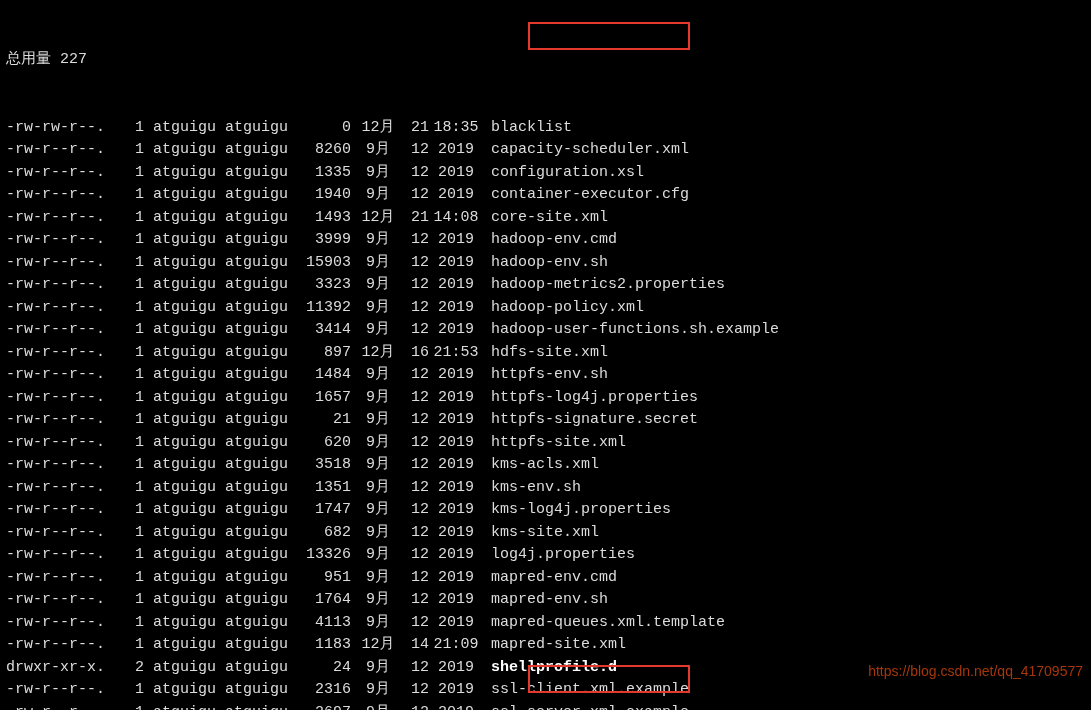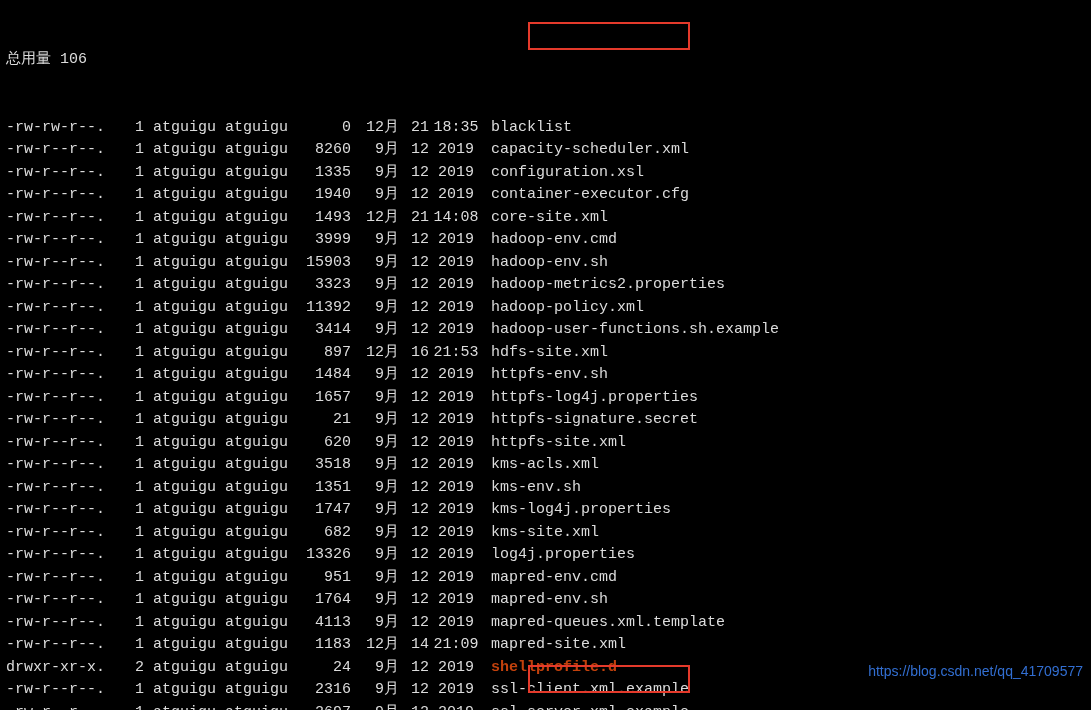--- a/index.html
+++ b/index.html
@@ -20,25 +20,25 @@
     white-space: pre;
   }
   .line {
     display: block;
   }
   .perm   { display: inline-block; width: 120px; }
   .links  { display: inline-block; width: 18px;  text-align: right; }
   .owner  { display: inline-block; width: 72px;  }
   .group  { display: inline-block; width: 72px;  }
   .size   { display: inline-block; width: 54px;  text-align: right; }
-  .month  { display: inline-block; width: 42px;  text-align: right; padding-left: 6px;}
+  .month  { display: inline-block; width: 42px;  text-align: center; padding-left: 6px;}
   .day    { display: inline-block; width: 30px;  text-align: right; }
   .time   { display: inline-block; width: 54px;  text-align: center; }
   .fname  { display: inline-block; padding-left: 8px; font-family: Liberation Mono, monospace; }
-  .dir    { color: #c2410c; font-weight: bold; }
+  .dir    { color: #ffffff; font-weight: bold; }
 
   .hl-box-1 {
     position: absolute;
     border: 2px solid #e53a2b;
     left: 528px;
     top: 22px;
     width: 158px;
     height: 24px;
     pointer-events: none;
   }
@@ -48,31 +48,31 @@
     left: 528px;
     top: 665px;
     width: 158px;
     height: 24px;
     pointer-events: none;
   }
   .watermark {
     position: absolute;
     right: 8px;
     bottom: 28px;
-    color: #3b82f6;
+    color: #c2410c;
     font-family: Arial, sans-serif;
     font-size: 14px;
     opacity: 0.85;
     pointer-events: none;
   }
 </style>
 </head>
 <body>
 
 <div class="terminal">
-  <span class="line">总用量 106</span>
+  <span class="line">总用量 227</span>
   <div id="listing"><span class="line"><span class="perm">-rw-rw-r--.</span><span class="links">1</span> <span class="owner">atguigu</span><span class="group">atguigu</span><span class="size">0</span><span class="month">12月</span><span class="day">21</span><span class="time">18:35</span><span class="fname">blacklist</span></span><span class="line"><span class="perm">-rw-r--r--.</span><span class="links">1</span> <span class="owner">atguigu</span><span class="group">atguigu</span><span class="size">8260</span><span class="month">9月</span><span class="day">12</span><span class="time">2019</span><span class="fname">capacity-scheduler.xml</span></span><span class="line"><span class="perm">-rw-r--r--.</span><span class="links">1</span> <span class="owner">atguigu</span><span class="group">atguigu</span><span class="size">1335</span><span class="month">9月</span><span class="day">12</span><span class="time">2019</span><span class="fname">configuration.xsl</span></span><span class="line"><span class="perm">-rw-r--r--.</span><span class="links">1</span> <span class="owner">atguigu</span><span class="group">atguigu</span><span class="size">1940</span><span class="month">9月</span><span class="day">12</span><span class="time">2019</span><span class="fname">container-executor.cfg</span></span><span class="line"><span class="perm">-rw-r--r--.</span><span class="links">1</span> <span class="owner">atguigu</span><span class="group">atguigu</span><span class="size">1493</span><span class="month">12月</span><span class="day">21</span><span class="time">14:08</span><span class="fname">core-site.xml</span></span><span class="line"><span class="perm">-rw-r--r--.</span><span class="links">1</span> <span class="owner">atguigu</span><span class="group">atguigu</span><span class="size">3999</span><span class="month">9月</span><span class="day">12</span><span class="time">2019</span><span class="fname">hadoop-env.cmd</span></span><span class="line"><span class="perm">-rw-r--r--.</span><span class="links">1</span> <span class="owner">atguigu</span><span class="group">atguigu</span><span class="size">15903</span><span class="month">9月</span><span class="day">12</span><span class="time">2019</span><span class="fname">hadoop-env.sh</span></span><span class="line"><span class="perm">-rw-r--r--.</span><span class="links">1</span> <span class="owner">atguigu</span><span class="group">atguigu</span><span class="size">3323</span><span class="month">9月</span><span class="day">12</span><span class="time">2019</span><span class="fname">hadoop-metrics2.properties</span></span><span class="line"><span class="perm">-rw-r--r--.</span><span class="links">1</span> <span class="owner">atguigu</span><span class="group">atguigu</span><span class="size">11392</span><span class="month">9月</span><span class="day">12</span><span class="time">2019</span><span class="fname">hadoop-policy.xml</span></span><span class="line"><span class="perm">-rw-r--r--.</span><span class="links">1</span> <span class="owner">atguigu</span><span class="group">atguigu</span><span class="size">3414</span><span class="month">9月</span><span class="day">12</span><span class="time">2019</span><span class="fname">hadoop-user-functions.sh.example</span></span><span class="line"><span class="perm">-rw-r--r--.</span><span class="links">1</span> <span class="owner">atguigu</span><span class="group">atguigu</span><span class="size">897</span><span class="month">12月</span><span class="day">16</span><span class="time">21:53</span><span class="fname">hdfs-site.xml</span></span><span class="line"><span class="perm">-rw-r--r--.</span><span class="links">1</span> <span class="owner">atguigu</span><span class="group">atguigu</span><span class="size">1484</span><span class="month">9月</span><span class="day">12</span><span class="time">2019</span><span class="fname">httpfs-env.sh</span></span><span class="line"><span class="perm">-rw-r--r--.</span><span class="links">1</span> <span class="owner">atguigu</span><span class="group">atguigu</span><span class="size">1657</span><span class="month">9月</span><span class="day">12</span><span class="time">2019</span><span class="fname">httpfs-log4j.properties</span></span><span class="line"><span class="perm">-rw-r--r--.</span><span class="links">1</span> <span class="owner">atguigu</span><span class="group">atguigu</span><span class="size">21</span><span class="month">9月</span><span class="day">12</span><span class="time">2019</span><span class="fname">httpfs-signature.secret</span></span><span class="line"><span class="perm">-rw-r--r--.</span><span class="links">1</span> <span class="owner">atguigu</span><span class="group">atguigu</span><span class="size">620</span><span class="month">9月</span><span class="day">12</span><span class="time">2019</span><span class="fname">httpfs-site.xml</span></span><span class="line"><span class="perm">-rw-r--r--.</span><span class="links">1</span> <span class="owner">atguigu</span><span class="group">atguigu</span><span class="size">3518</span><span class="month">9月</span><span class="day">12</span><span class="time">2019</span><span class="fname">kms-acls.xml</span></span><span class="line"><span class="perm">-rw-r--r--.</span><span class="links">1</span> <span class="owner">atguigu</span><span class="group">atguigu</span><span class="size">1351</span><span class="month">9月</span><span class="day">12</span><span class="time">2019</span><span class="fname">kms-env.sh</span></span><span class="line"><span class="perm">-rw-r--r--.</span><span class="links">1</span> <span class="owner">atguigu</span><span class="group">atguigu</span><span class="size">1747</span><span class="month">9月</span><span class="day">12</span><span class="time">2019</span><span class="fname">kms-log4j.properties</span></span><span class="line"><span class="perm">-rw-r--r--.</span><span class="links">1</span> <span class="owner">atguigu</span><span class="group">atguigu</span><span class="size">682</span><span class="month">9月</span><span class="day">12</span><span class="time">2019</span><span class="fname">kms-site.xml</span></span><span class="line"><span class="perm">-rw-r--r--.</span><span class="links">1</span> <span class="owner">atguigu</span><span class="group">atguigu</span><span class="size">13326</span><span class="month">9月</span><span class="day">12</span><span class="time">2019</span><span class="fname">log4j.properties</span></span><span class="line"><span class="perm">-rw-r--r--.</span><span class="links">1</span> <span class="owner">atguigu</span><span class="group">atguigu</span><span class="size">951</span><span class="month">9月</span><span class="day">12</span><span class="time">2019</span><span class="fname">mapred-env.cmd</span></span><span class="line"><span class="perm">-rw-r--r--.</span><span class="links">1</span> <span class="owner">atguigu</span><span class="group">atguigu</span><span class="size">1764</span><span class="month">9月</span><span class="day">12</span><span class="time">2019</span><span class="fname">mapred-env.sh</span></span><span class="line"><span class="perm">-rw-r--r--.</span><span class="links">1</span> <span class="owner">atguigu</span><span class="group">atguigu</span><span class="size">4113</span><span class="month">9月</span><span class="day">12</span><span class="time">2019</span><span class="fname">mapred-queues.xml.template</span></span><span class="line"><span class="perm">-rw-r--r--.</span><span class="links">1</span> <span class="owner">atguigu</span><span class="group">atguigu</span><span class="size">1183</span><span class="month">12月</span><span class="day">14</span><span class="time">21:09</span><span class="fname">mapred-site.xml</span></span><span class="line"><span class="perm">drwxr-xr-x.</span><span class="links">2</span> <span class="owner">atguigu</span><span class="group">atguigu</span><span class="size">24</span><span class="month">9月</span><span class="day">12</span><span class="time">2019</span><span class="fname dir">shellprofile.d</span></span><span class="line"><span class="perm">-rw-r--r--.</span><span class="links">1</span> <span class="owner">atguigu</span><span class="group">atguigu</span><span class="size">2316</span><span class="month">9月</span><span class="day">12</span><span class="time">2019</span><span class="fname">ssl-client.xml.example</span></span><span class="line"><span class="perm">-rw-r--r--.</span><span class="links">1</span> <span class="owner">atguigu</span><span class="group">atguigu</span><span class="size">2697</span><span class="month">9月</span><span class="day">12</span><span class="time">2019</span><span class="fname">ssl-server.xml.example</span></span></div>
 </div>
 
 <div class="hl-box-1"></div>
 <div class="hl-box-2"></div>
 
 <div class="watermark">https://blog.csdn.net/qq_41709577</div>
 
 </body></html>

